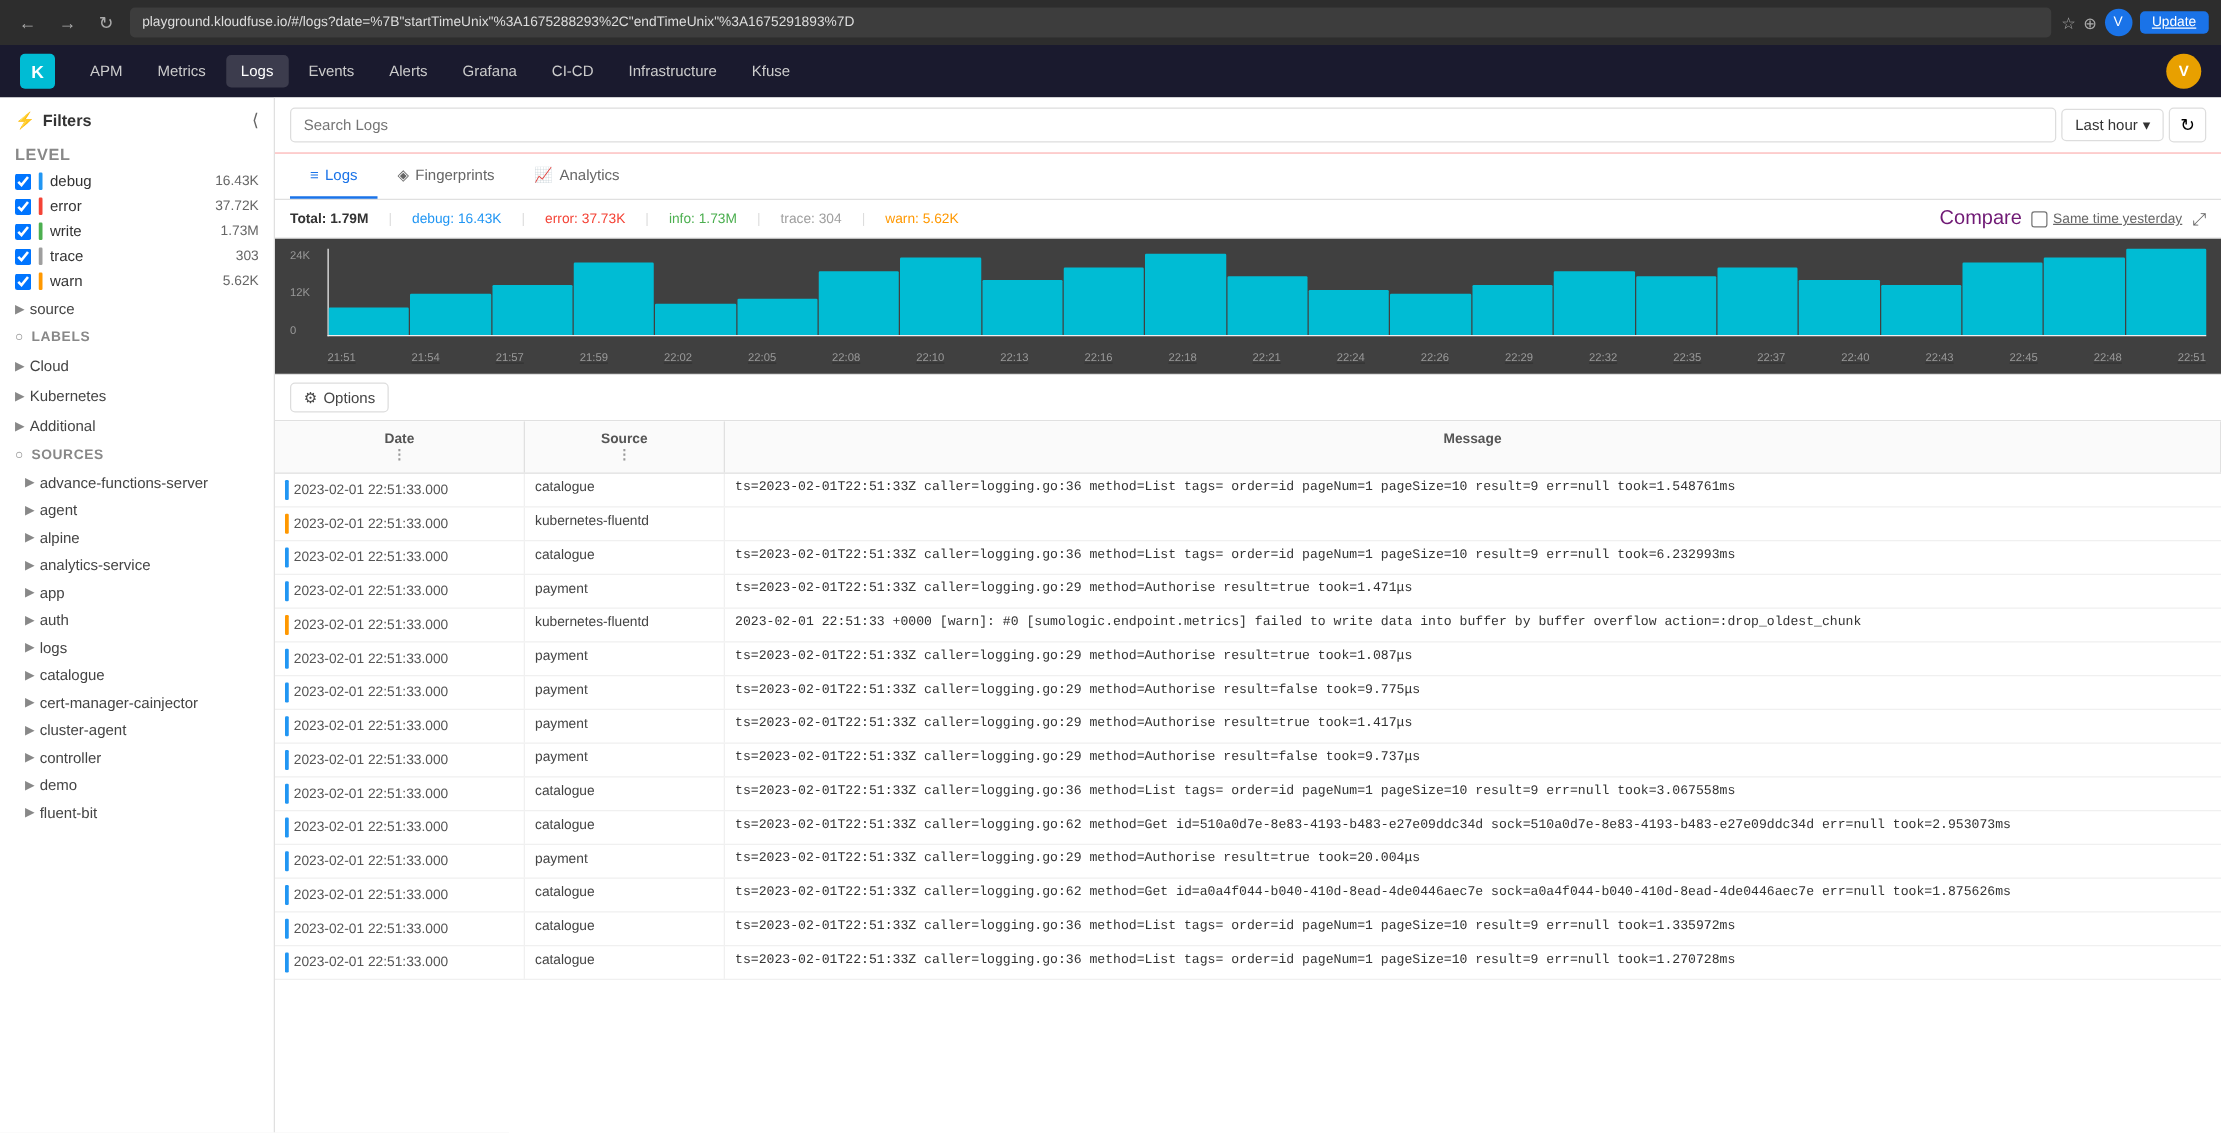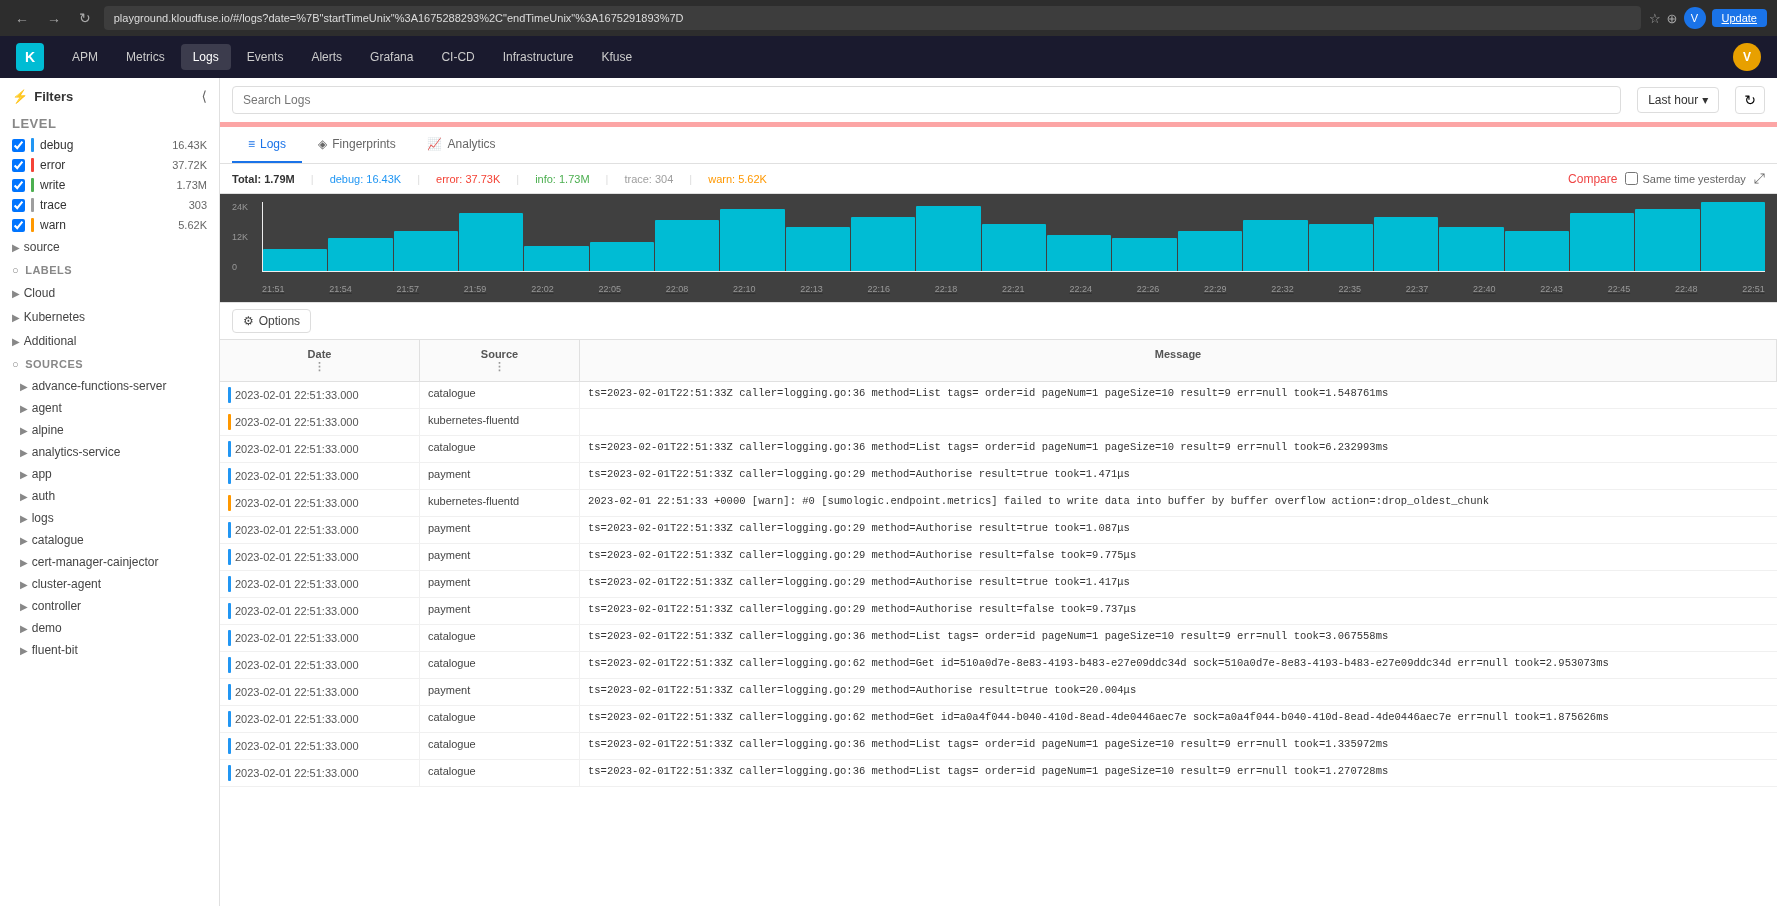--- a/index.html
+++ b/index.html
@@ -224,24 +224,24 @@
     .main-content {
       flex: 1;
       display: flex;
       flex-direction: column;
       background: #f9f9f9;
       overflow: hidden;
     }
     .search-bar-area {
       background: white;
       padding: 8px 12px;
-      border-bottom: 5px solid #fca5a5;
-      display: flex;
-      align-items: center;
-      gap: 16px;
+      border-bottom: 1px solid #fca5a5;
+      display: flex;
+      align-items: center;
+      gap: 4px;
     }
     .search-input {
       flex: 1;
       border: 1px solid #ddd;
       border-radius: 4px;
       padding: 6px 10px;
       font-size: 12px;
       color: #333;
     }
     .time-picker {
@@ -307,31 +307,32 @@
     .stat-sep { color: #ddd; }
     .compare-area {
       margin-left: auto;
       display: flex;
       align-items: center;
       gap: 8px;
     }
     .compare-btn {
       background: none;
       border: none;
-      font-size: 12px;
-      cursor: pointer;
-      color: #ef4444;
+      font-size: 16px;
+      cursor: pointer;
+      color: #701a75;
       text-align: center;
     }
     .same-time-checkbox {
       display: flex;
       align-items: center;
       gap: 4px;
       font-size: 11px;
       color: #666;
+      text-decoration: underline;
     }
     .expand-chart-btn {
       background: none;
       border: none;
       cursor: pointer;
       color: #666;
       font-size: 14px;
     }
 
     

